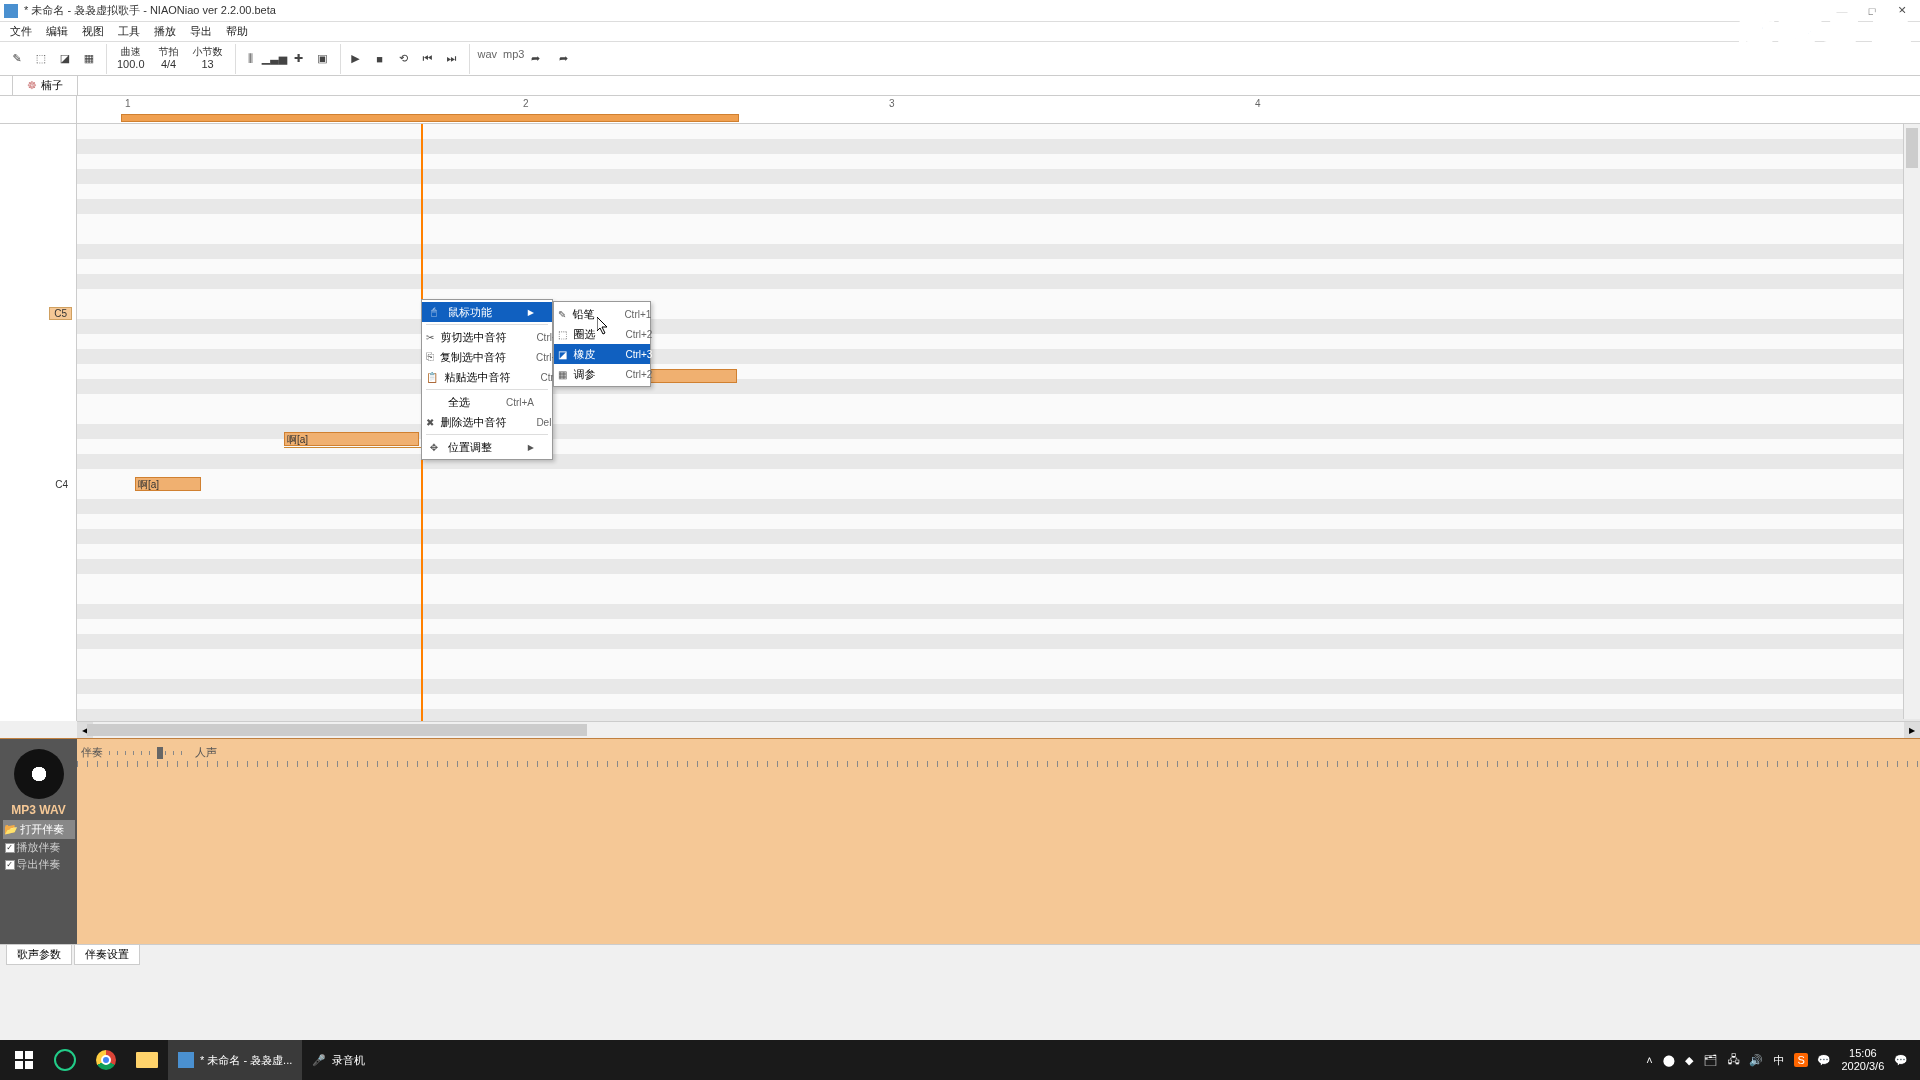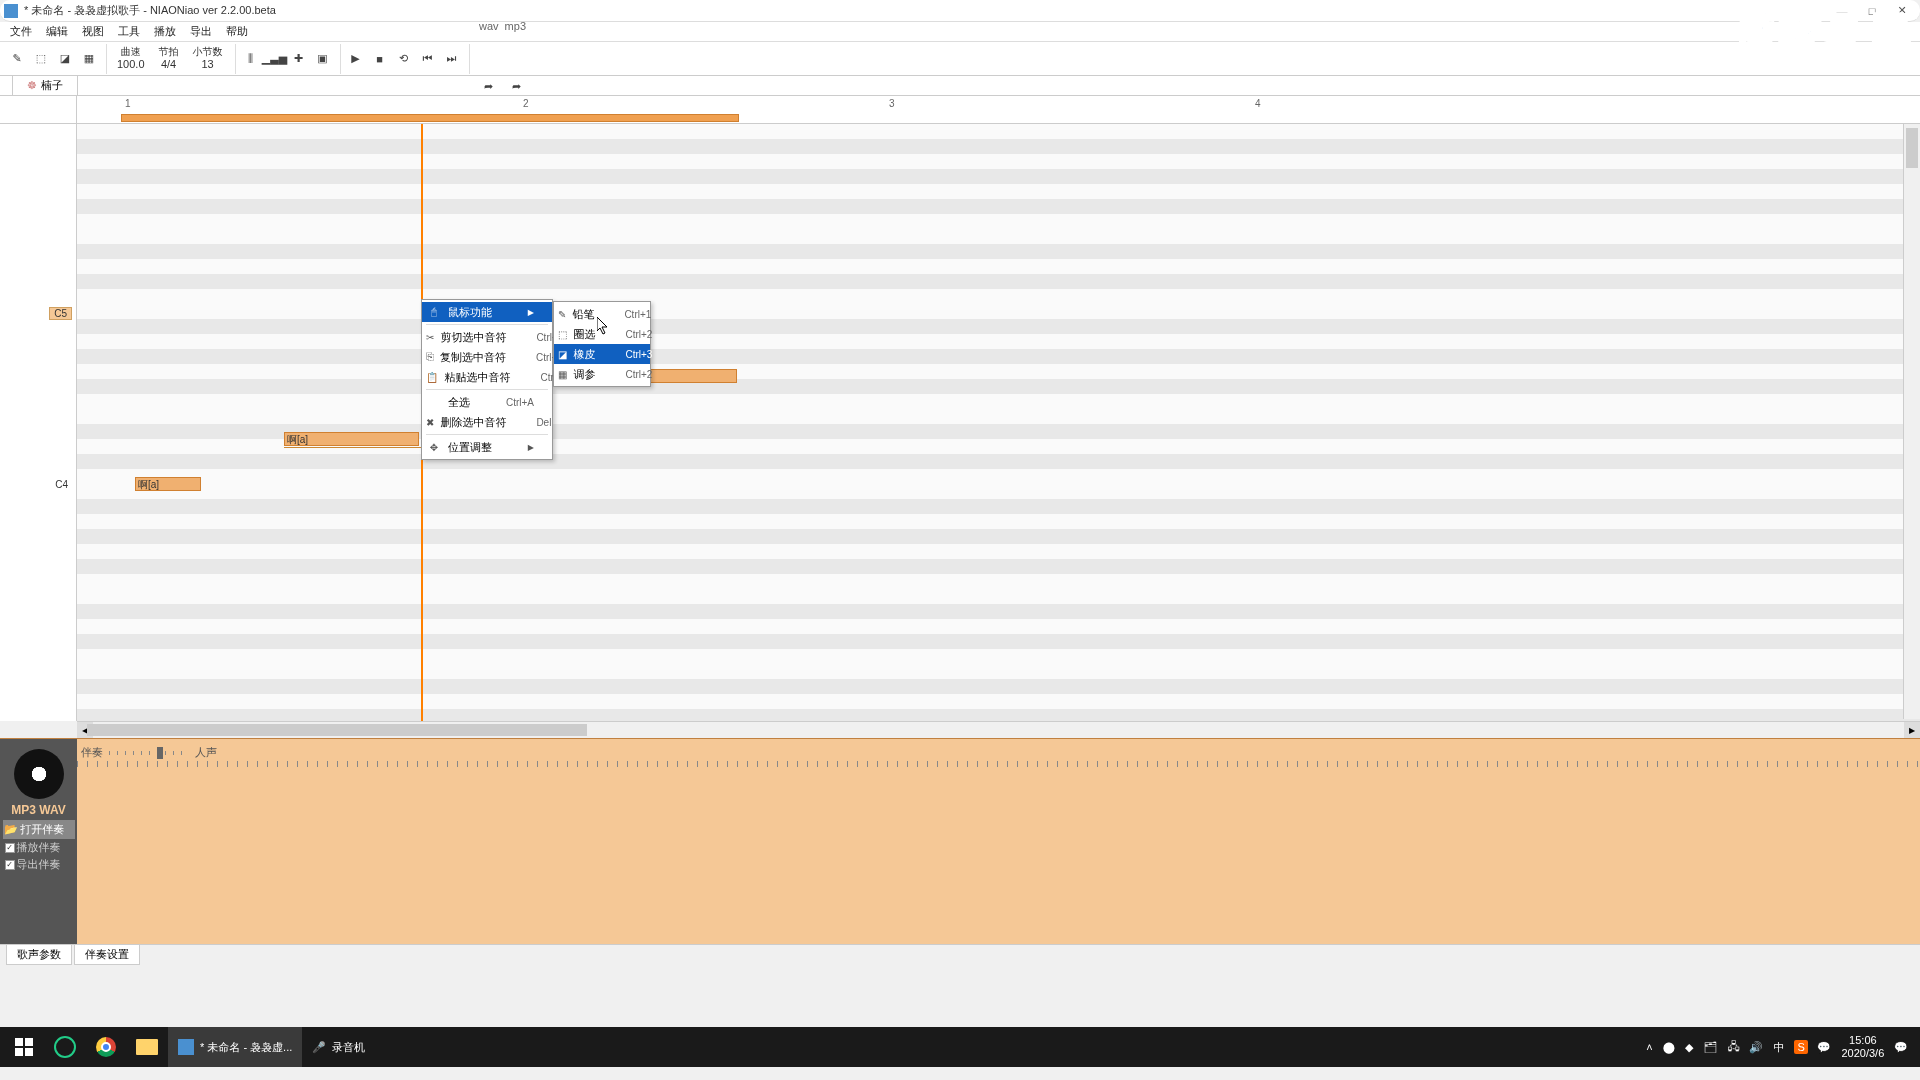--- a/index.html
+++ b/index.html
@@ -1,36 +1,36 @@
 <!DOCTYPE html>
 <html><head>
 <meta charset="utf-8">
 <style>
 * { margin: 0; padding: 0; box-sizing: border-box; font-family: "Microsoft YaHei", SimSun, sans-serif; font-size: 11px; }
 body { width: 1920px; height: 1080px; background: #f0f0f0; overflow: hidden; position: relative; }
 
 
-.titlebar { height: 22px; background: #fff; display: flex; align-items: center; padding: 0 4px; border-bottom: 1px solid #ddd; border-radius: 10px; }
+.titlebar { height: 22px; background: #fff; display: flex; align-items: center; padding: 0 4px; border-bottom: 1px solid #ddd; }
 .titlebar .app-icon { width: 14px; height: 14px; background: #4a90d0; margin-right: 6px; }
 .titlebar .title { flex: 1; color: #333; font-size: 11px; }
 .titlebar .win-ctrl { display: flex; gap: 2px; }
 .titlebar .win-btn { width: 28px; height: 18px; display: flex; align-items: center; justify-content: center; color: #555; cursor: default; }
 
 
 .menubar { height: 20px; background: #fff; display: flex; align-items: center; padding: 0 4px; gap: 2px; border-bottom: 1px solid #ddd; }
 .menubar span { padding: 2px 6px; color: #222; }
 
 
 .toolbar { height: 34px; background: #fff; display: flex; align-items: center; padding: 0 6px; gap: 4px; border-bottom: 1px solid #ccc; }
 .tool-group { display: flex; align-items: center; gap: 2px; padding-right: 6px; border-right: 1px solid #ddd; height: 30px; }
 .tool-btn { width: 22px; height: 22px; display: flex; align-items: center; justify-content: center; color: #444; }
 .tool-stat { display: flex; flex-direction: column; align-items: center; padding: 0 6px; color: #333; line-height: 1.2; }
 .tool-stat .lbl { font-size: 10px; }
 .tool-stat .val { font-size: 11px; }
-.wavmp3 { display: flex; flex-direction: column; align-items: center; font-size: 9px; color: #666; padding-left: 4px; gap: 44px; }
+.wavmp3 { display: flex; flex-direction: row; font-size: 9px; color: #666; padding-left: 4px; }
 
 
 .tabbar2 { height: 20px; background: #fff; border-bottom: 1px solid #ccc; display: flex; align-items: flex-end; padding-left: 12px; }
 .tab-btn { border: 1px solid #ccc; border-bottom: none; background: #fff; padding: 2px 14px; font-size: 11px; display: flex; gap:4px; align-items: center;}
 .tab-icon { color:#c77; }
 
 
 .ruler { height: 28px; background: #fff; border-bottom: 1px solid #ccc; position: relative; margin-left: 77px; }
 .ruler-region { position: absolute; top: 18px; left: 44px; height: 8px; background: #f0a050; border: 1px solid #d08030; width: 618px; }
 .ruler-num { position: absolute; top: 2px; font-size: 10px; color: #666; }
@@ -79,21 +79,21 @@
 .slider-row { position:absolute; top:6px; left:4px; display:flex; align-items:center; gap:6px; font-size:10px; color:#555;}
 .slider { width:80px; height:4px; background: repeating-linear-gradient(90deg,#888,#888 1px,transparent 1px, transparent 8px); position:relative;}
 .slider-thumb { position:absolute; top:-4px; width:6px; height:12px; background:#666; }
 .lower-ruler { position:absolute; top:22px; left:0; right:0; height:6px; background: repeating-linear-gradient(90deg, #888 0, #888 1px, transparent 1px, transparent 10px);}
 
 
 .bottom-tabs { height: 20px; background: #f0f0f0; display: flex; align-items: flex-start; padding-left: 6px; border-top:1px solid #ccc;}
 .bottom-tab { border: 1px solid #ccc; border-top: none; background: #fff; padding: 2px 10px; font-size: 11px; margin-right:2px;}
 
 
-.taskbar { position: absolute; left: 0; right: 0; bottom: 13px; height: 40px; background: #1a1a1a; display: flex; align-items: center; padding: 0 4px; color: #fff; }
+.taskbar { position: absolute; left: 0; right: 0; bottom: 0; height: 40px; background: #1a1a1a; display: flex; align-items: center; padding: 0 4px; color: #fff; }
 .taskbar .start { width: 40px; height: 40px; display: flex; align-items: center; justify-content: center; }
 .taskbar .task-item { height: 40px; display: flex; align-items: center; padding: 0 10px; gap: 6px; color: #fff; font-size: 11px;}
 .taskbar .task-item.active { background: #3a3a3a; }
 .taskbar .spacer { flex: 1; }
 .taskbar .tray { display: flex; align-items: center; gap: 10px; padding-right: 8px; font-size: 11px; }
 .taskbar .clock { text-align: center; line-height: 1.2; font-size: 11px; }
 .edge-icon{width:22px;height:22px;border-radius:11px;border:2px solid #2c8;}
 .chrome-icon{width:20px;height:20px;border-radius:10px;background:conic-gradient(#db4437 0 120deg,#0f9d58 120deg 240deg,#ffcd40 240deg 360deg);position:relative;}
 .chrome-icon:after{content:"";position:absolute;inset:5px;border-radius:50%;background:#4285f4;border:2px solid #fff;}
 .folder-icon{width:22px;height:16px;background:#ffd36b;border-radius:1px;}

